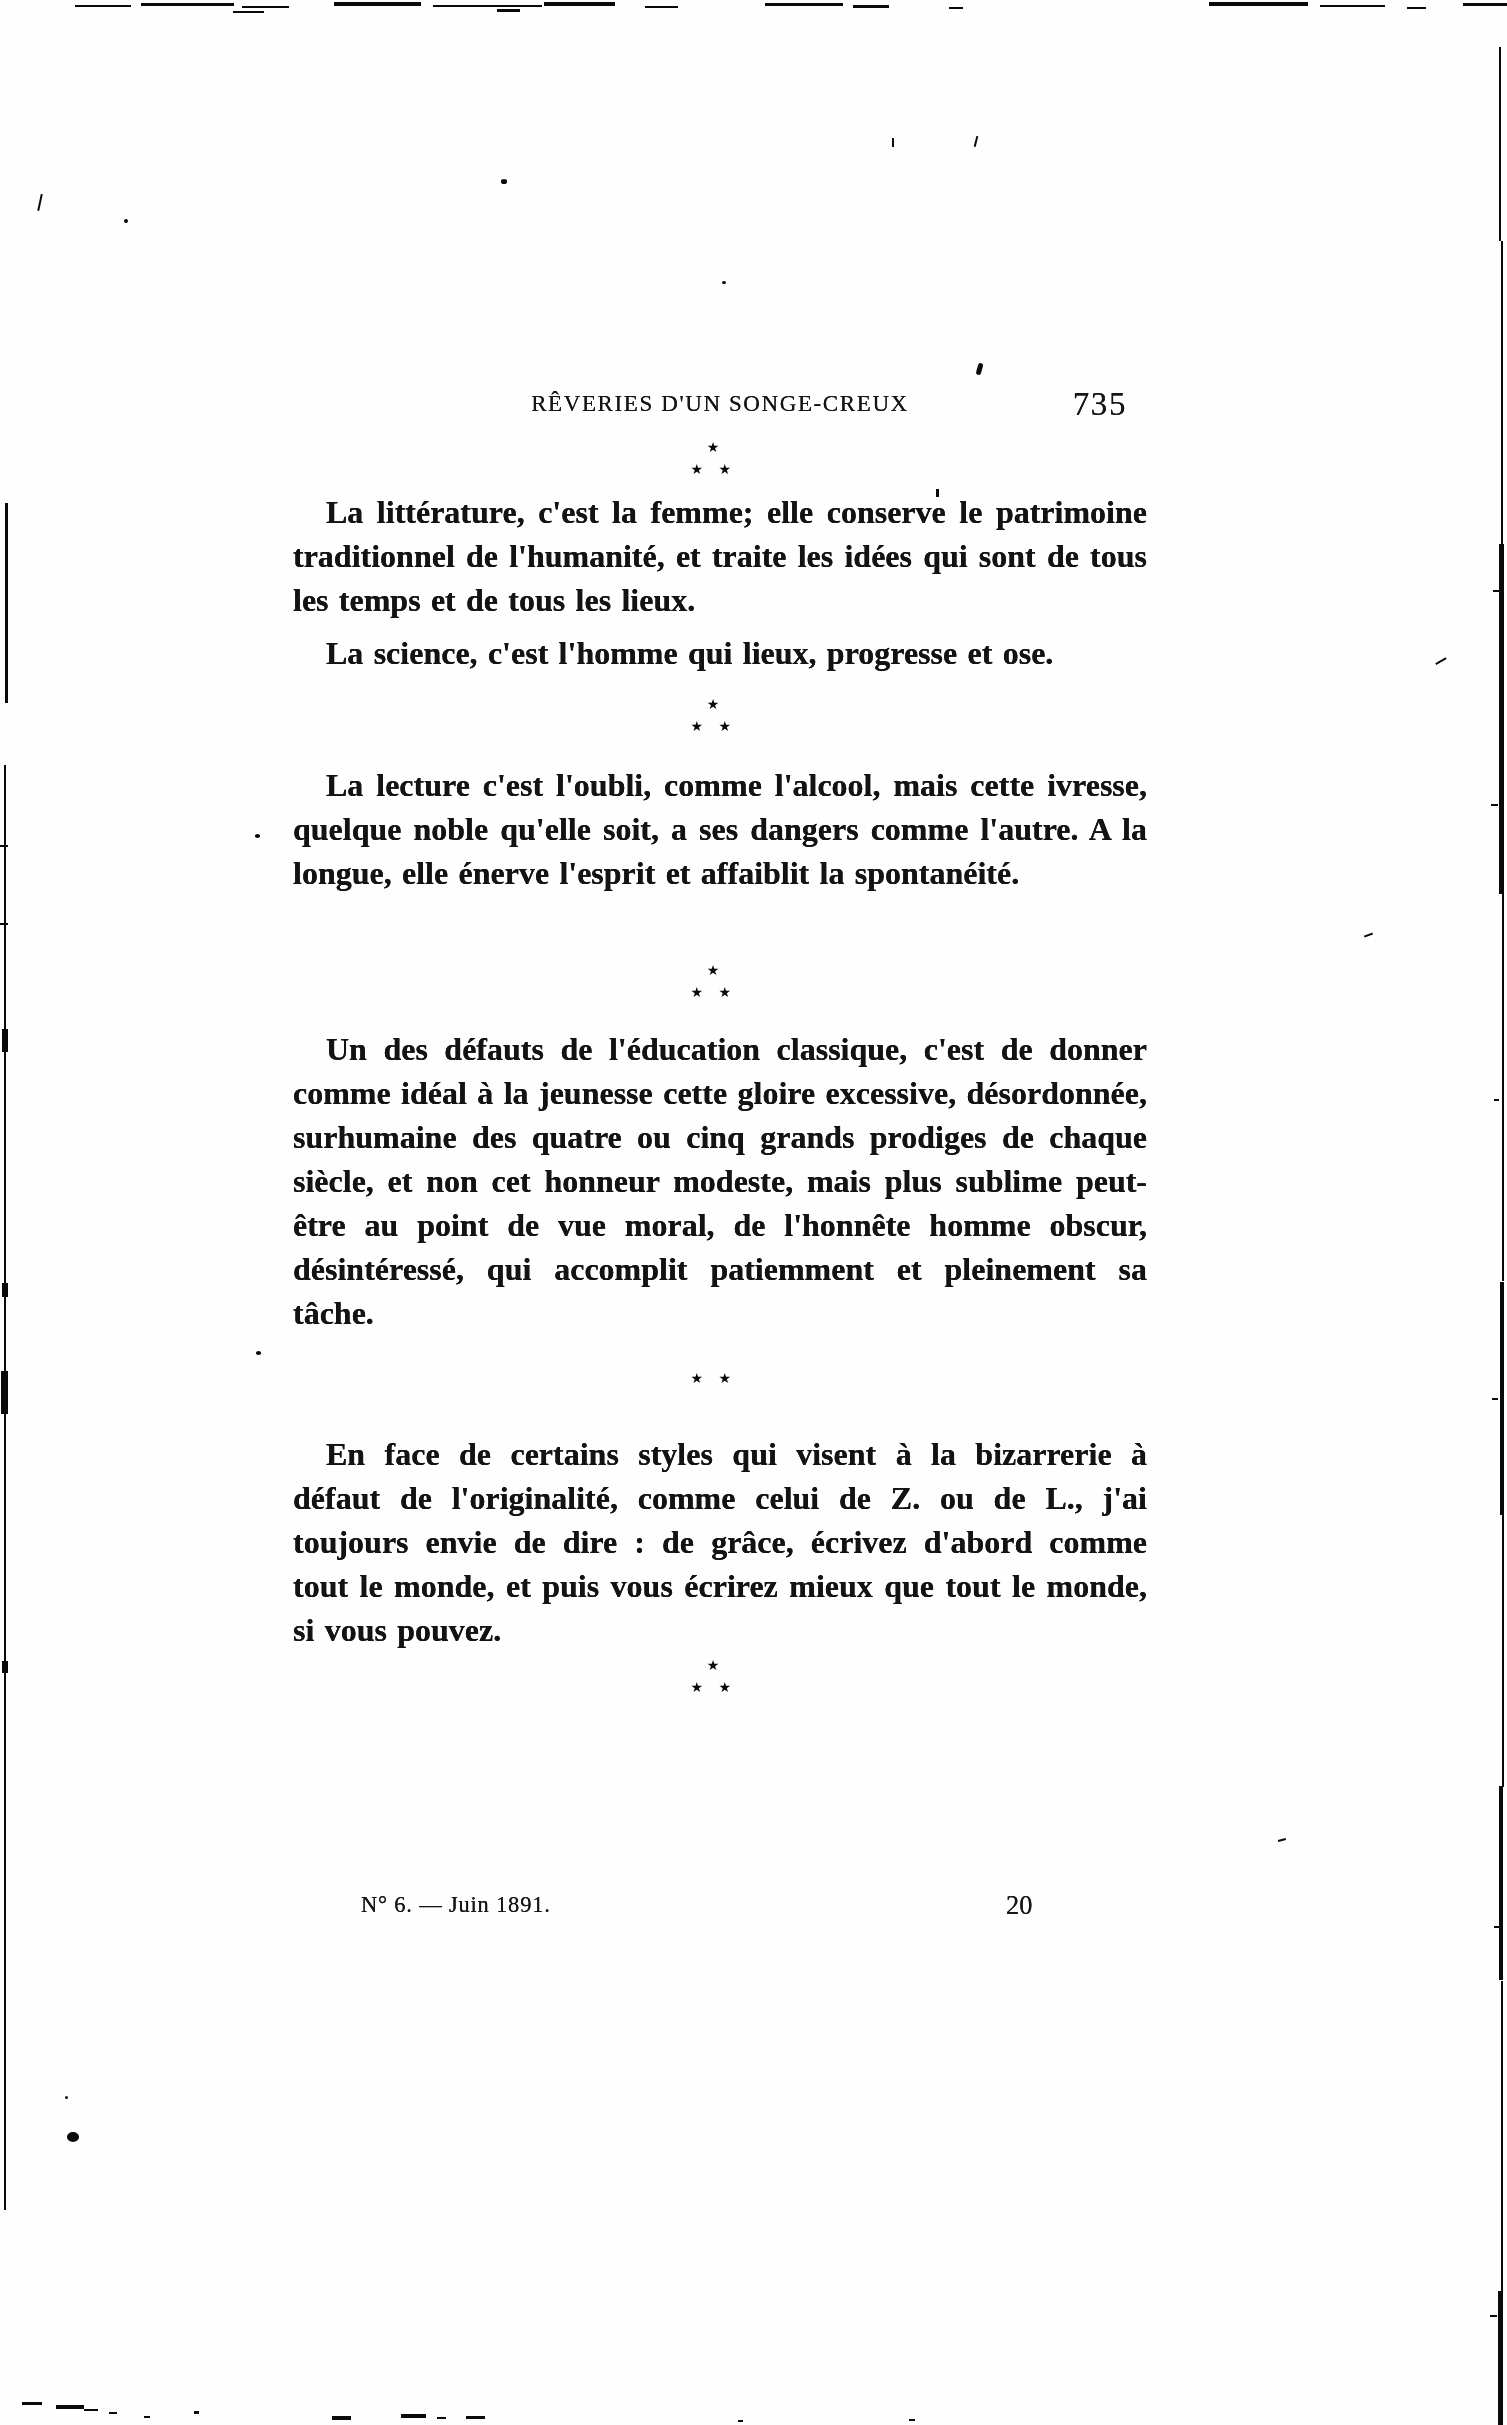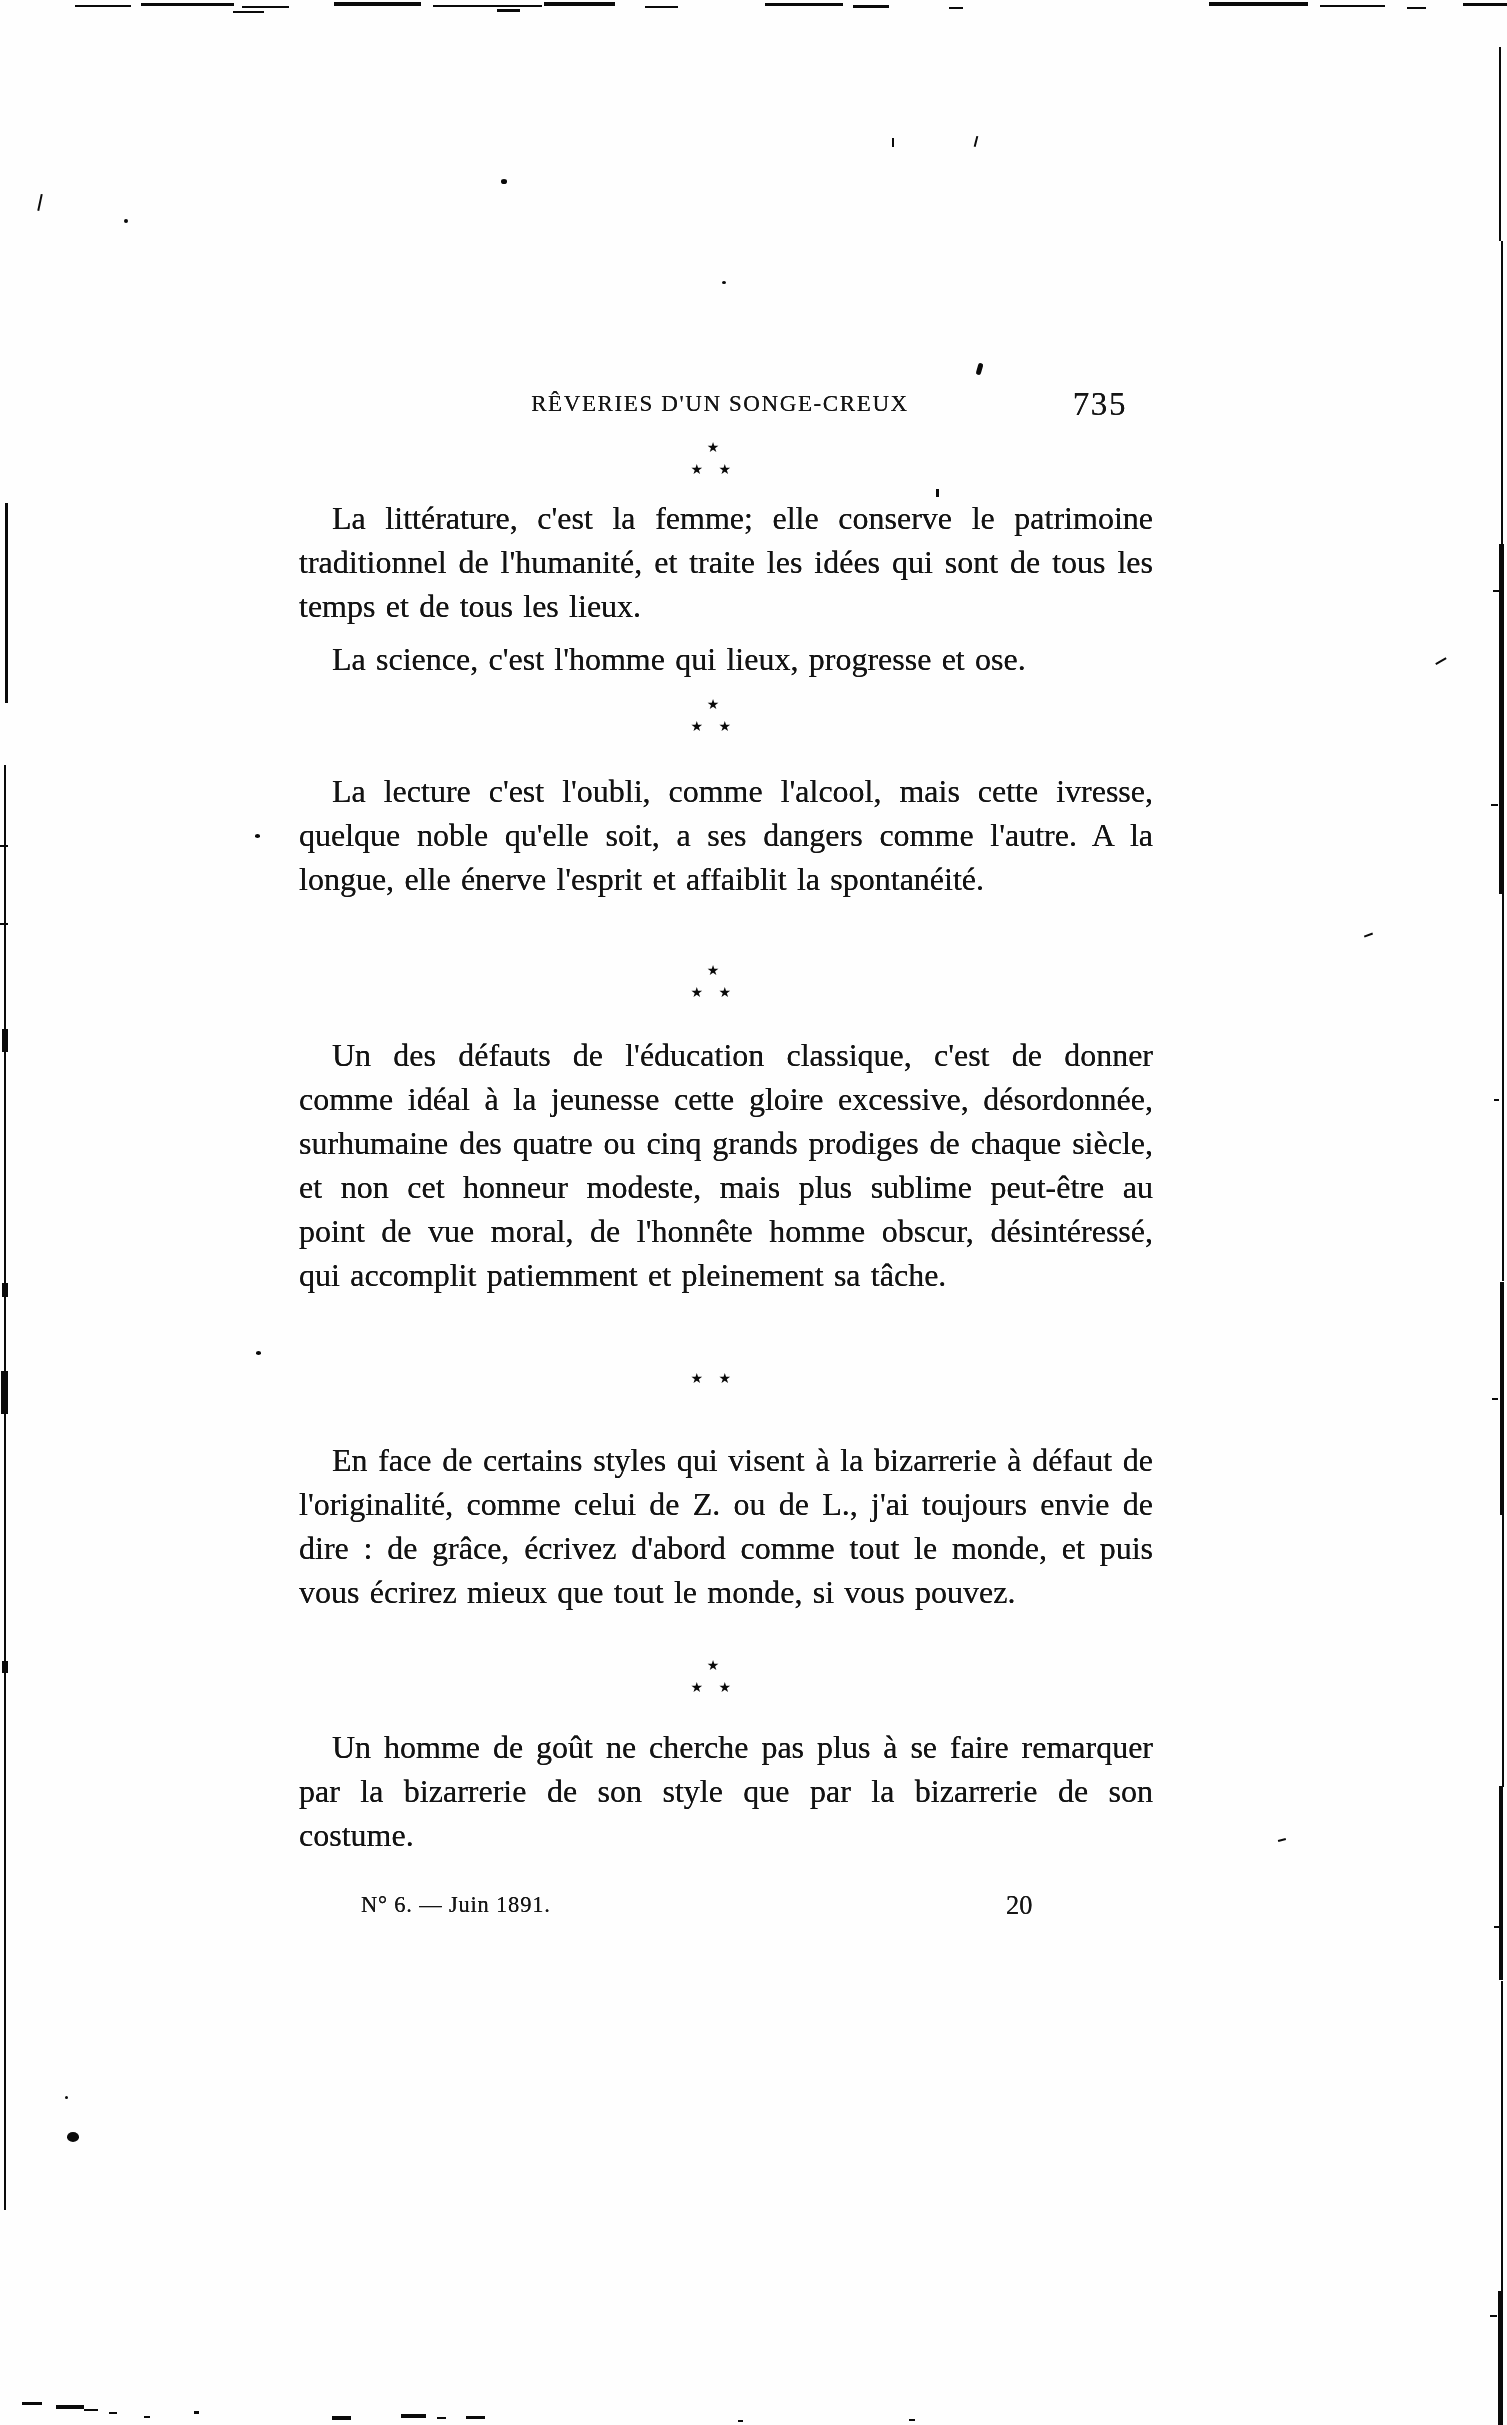--- a/index.html
+++ b/index.html
@@ -31,28 +31,29 @@
   .asterism{
     text-align:center;
     transform:translateX(-9.3px);
     font-family:"DejaVu Sans", sans-serif;
     font-size:14px;
     color:#0a0a0a;
   }
   .asterism .ast-top{display:block;line-height:15.5px;padding-left:4.7px;}
   .asterism .ast-pair{display:block;line-height:15.5px;margin-top:6.2px;letter-spacing:15.5px;padding-left:15.5px;}
   .body-para{
-    margin:6px;
+    margin:0;
     text-align:justify;
     text-indent:33px;
     font-size:32px;
     line-height:44px;
     word-spacing:2.3px;
     color:#131313;
     text-shadow:0 0 0.4px currentColor;
+    font-weight:bold;
   }
   .footer{
     top:1892px;
     font-size:22.5px;
     color:#151515;
     text-shadow:0 0 0.3px currentColor;
   }
   .footer .issue{position:absolute;left:68px;top:0;letter-spacing:0.8px;}
   .footer .signature{position:absolute;left:713px;top:-1.6px;font-size:26.4px;}
 </style>
@@ -168,21 +169,20 @@
     <span class="ast-pair"><span>★</span><span>★</span></span>
   </div>
 
   <p class="col body-para" style="top:1432px">En face de certains styles qui visent à la bizarrerie à défaut de l'originalité, comme celui de Z. ou de L., j'ai toujours envie de dire : de grâce, écrivez d'abord comme tout le monde, et puis vous écrirez mieux que tout le monde, si vous pouvez.</p>
 
   <div class="col asterism" style="top:1658px">
     <span class="ast-top">★</span>
     <span class="ast-pair"><span>★</span><span>★</span></span>
   </div>
 
-  <p class="col body-para" style="top:1719px">Un homme de goût ne cherche pas plus à se faire remarquer par la bizarrerie de son style que par la bizarrerie de son costume.</p>
 
   <div class="col footer">
     <span class="issue">N° 6. — Juin 1891.</span>
     <span class="signature">20</span>
   </div>
 
 </div>
 
 
 </body></html>

